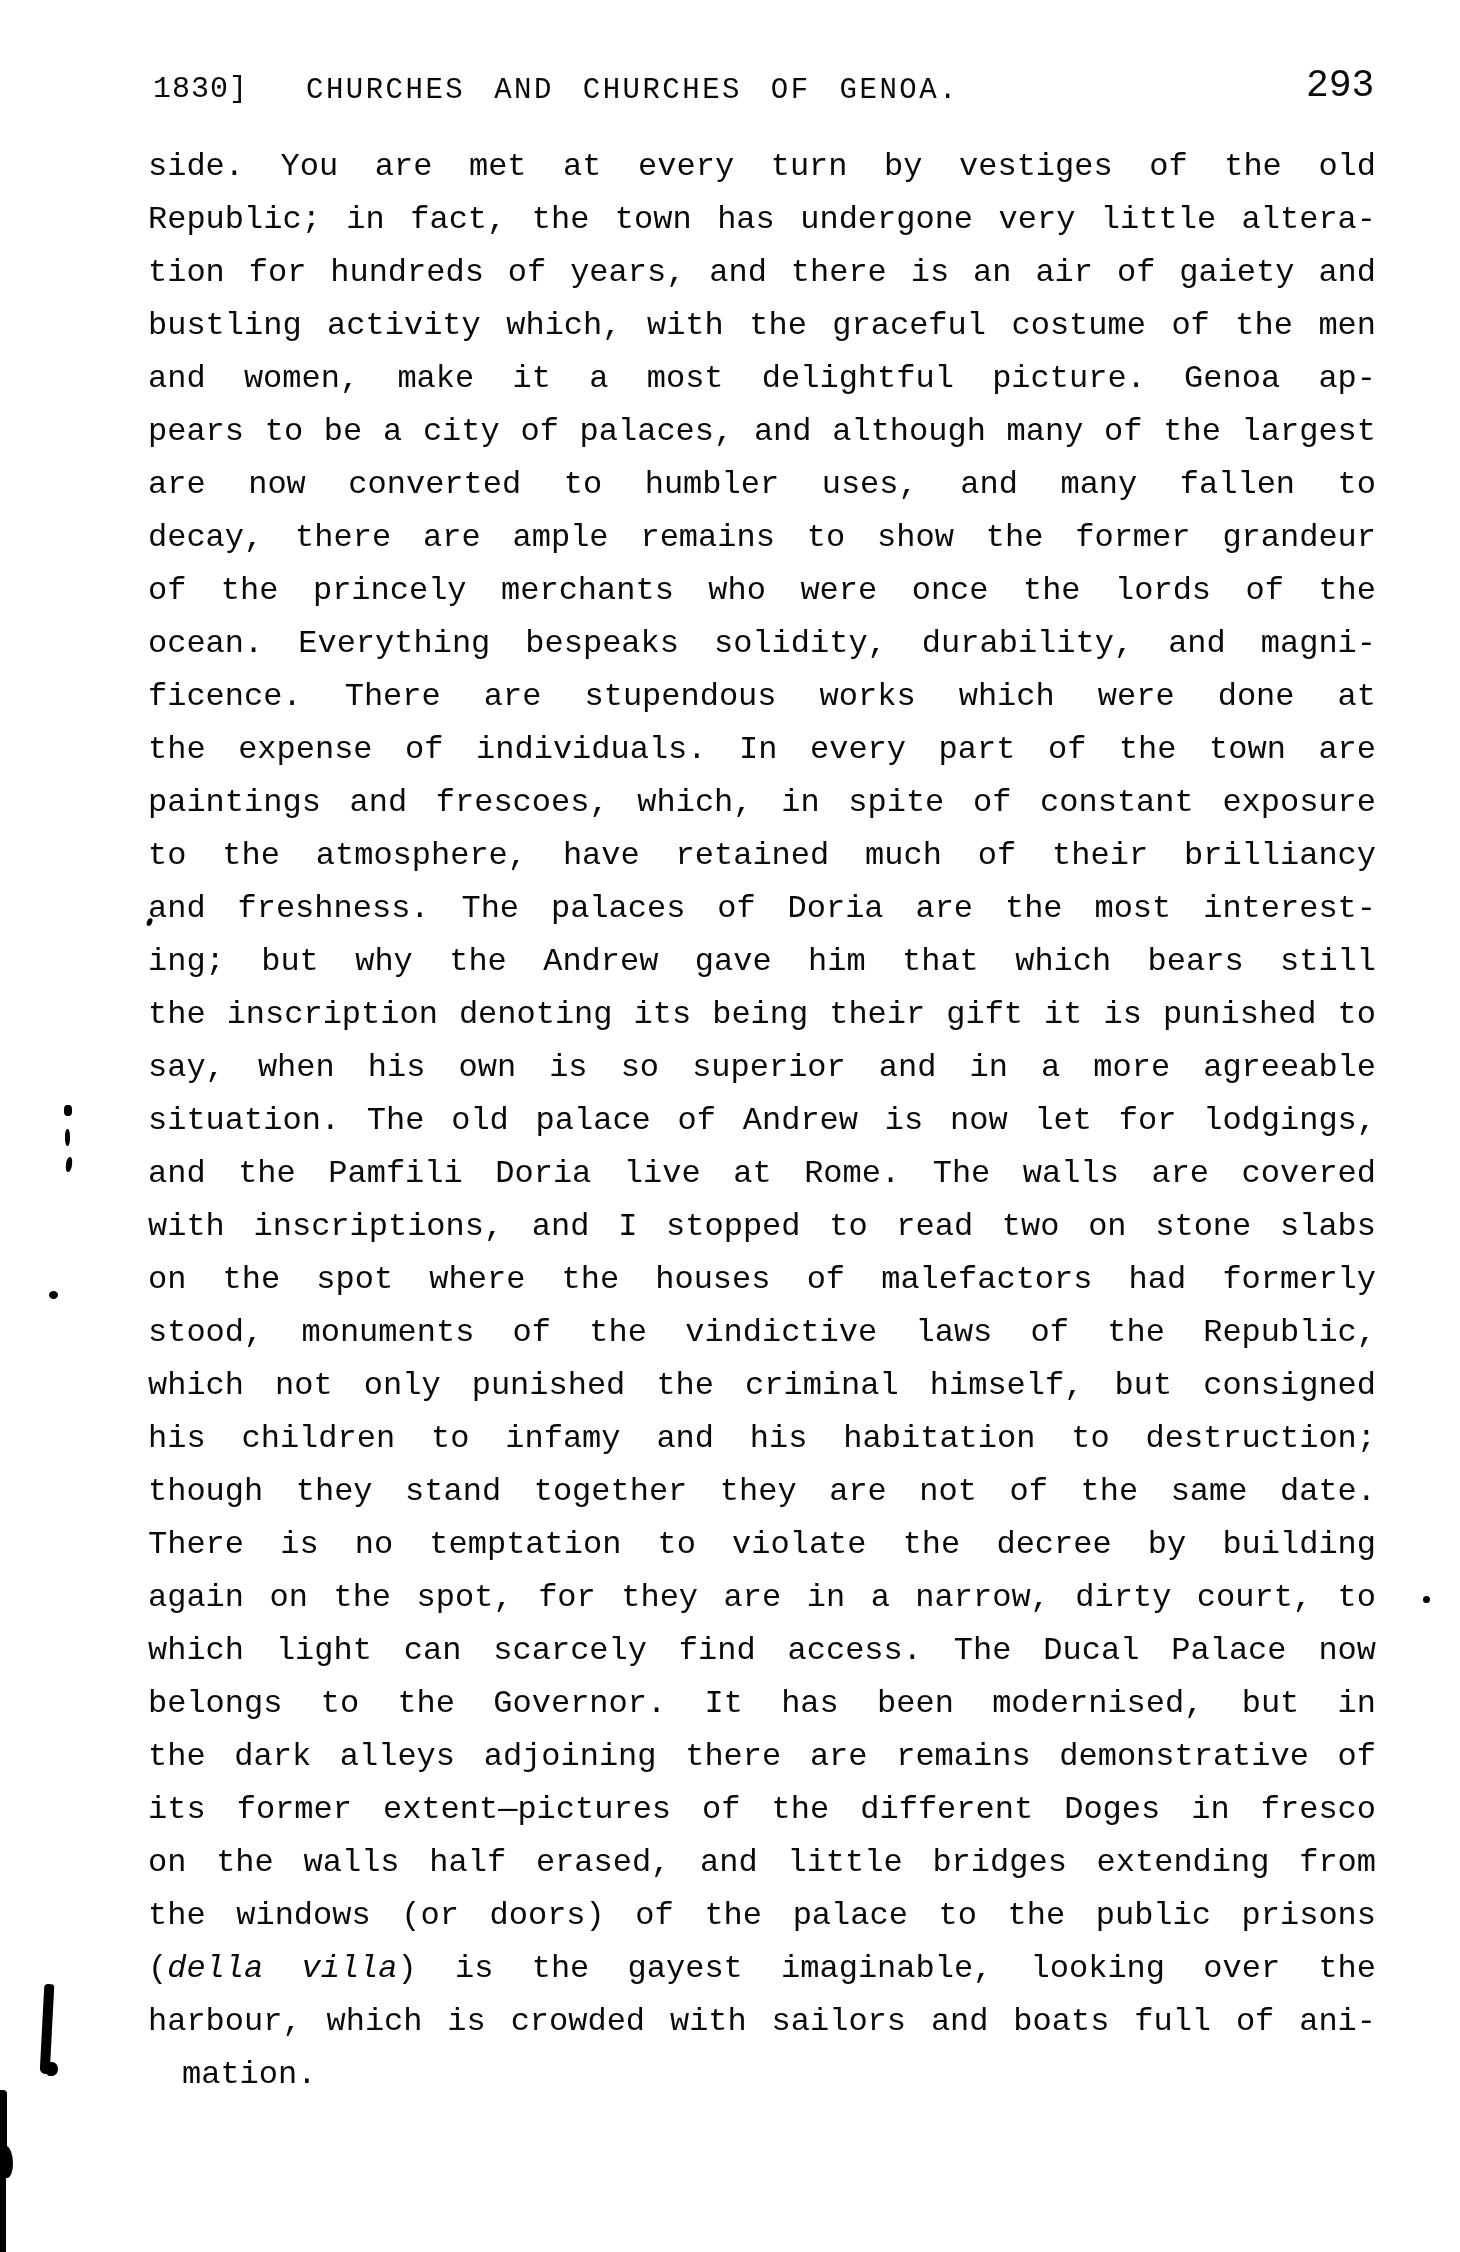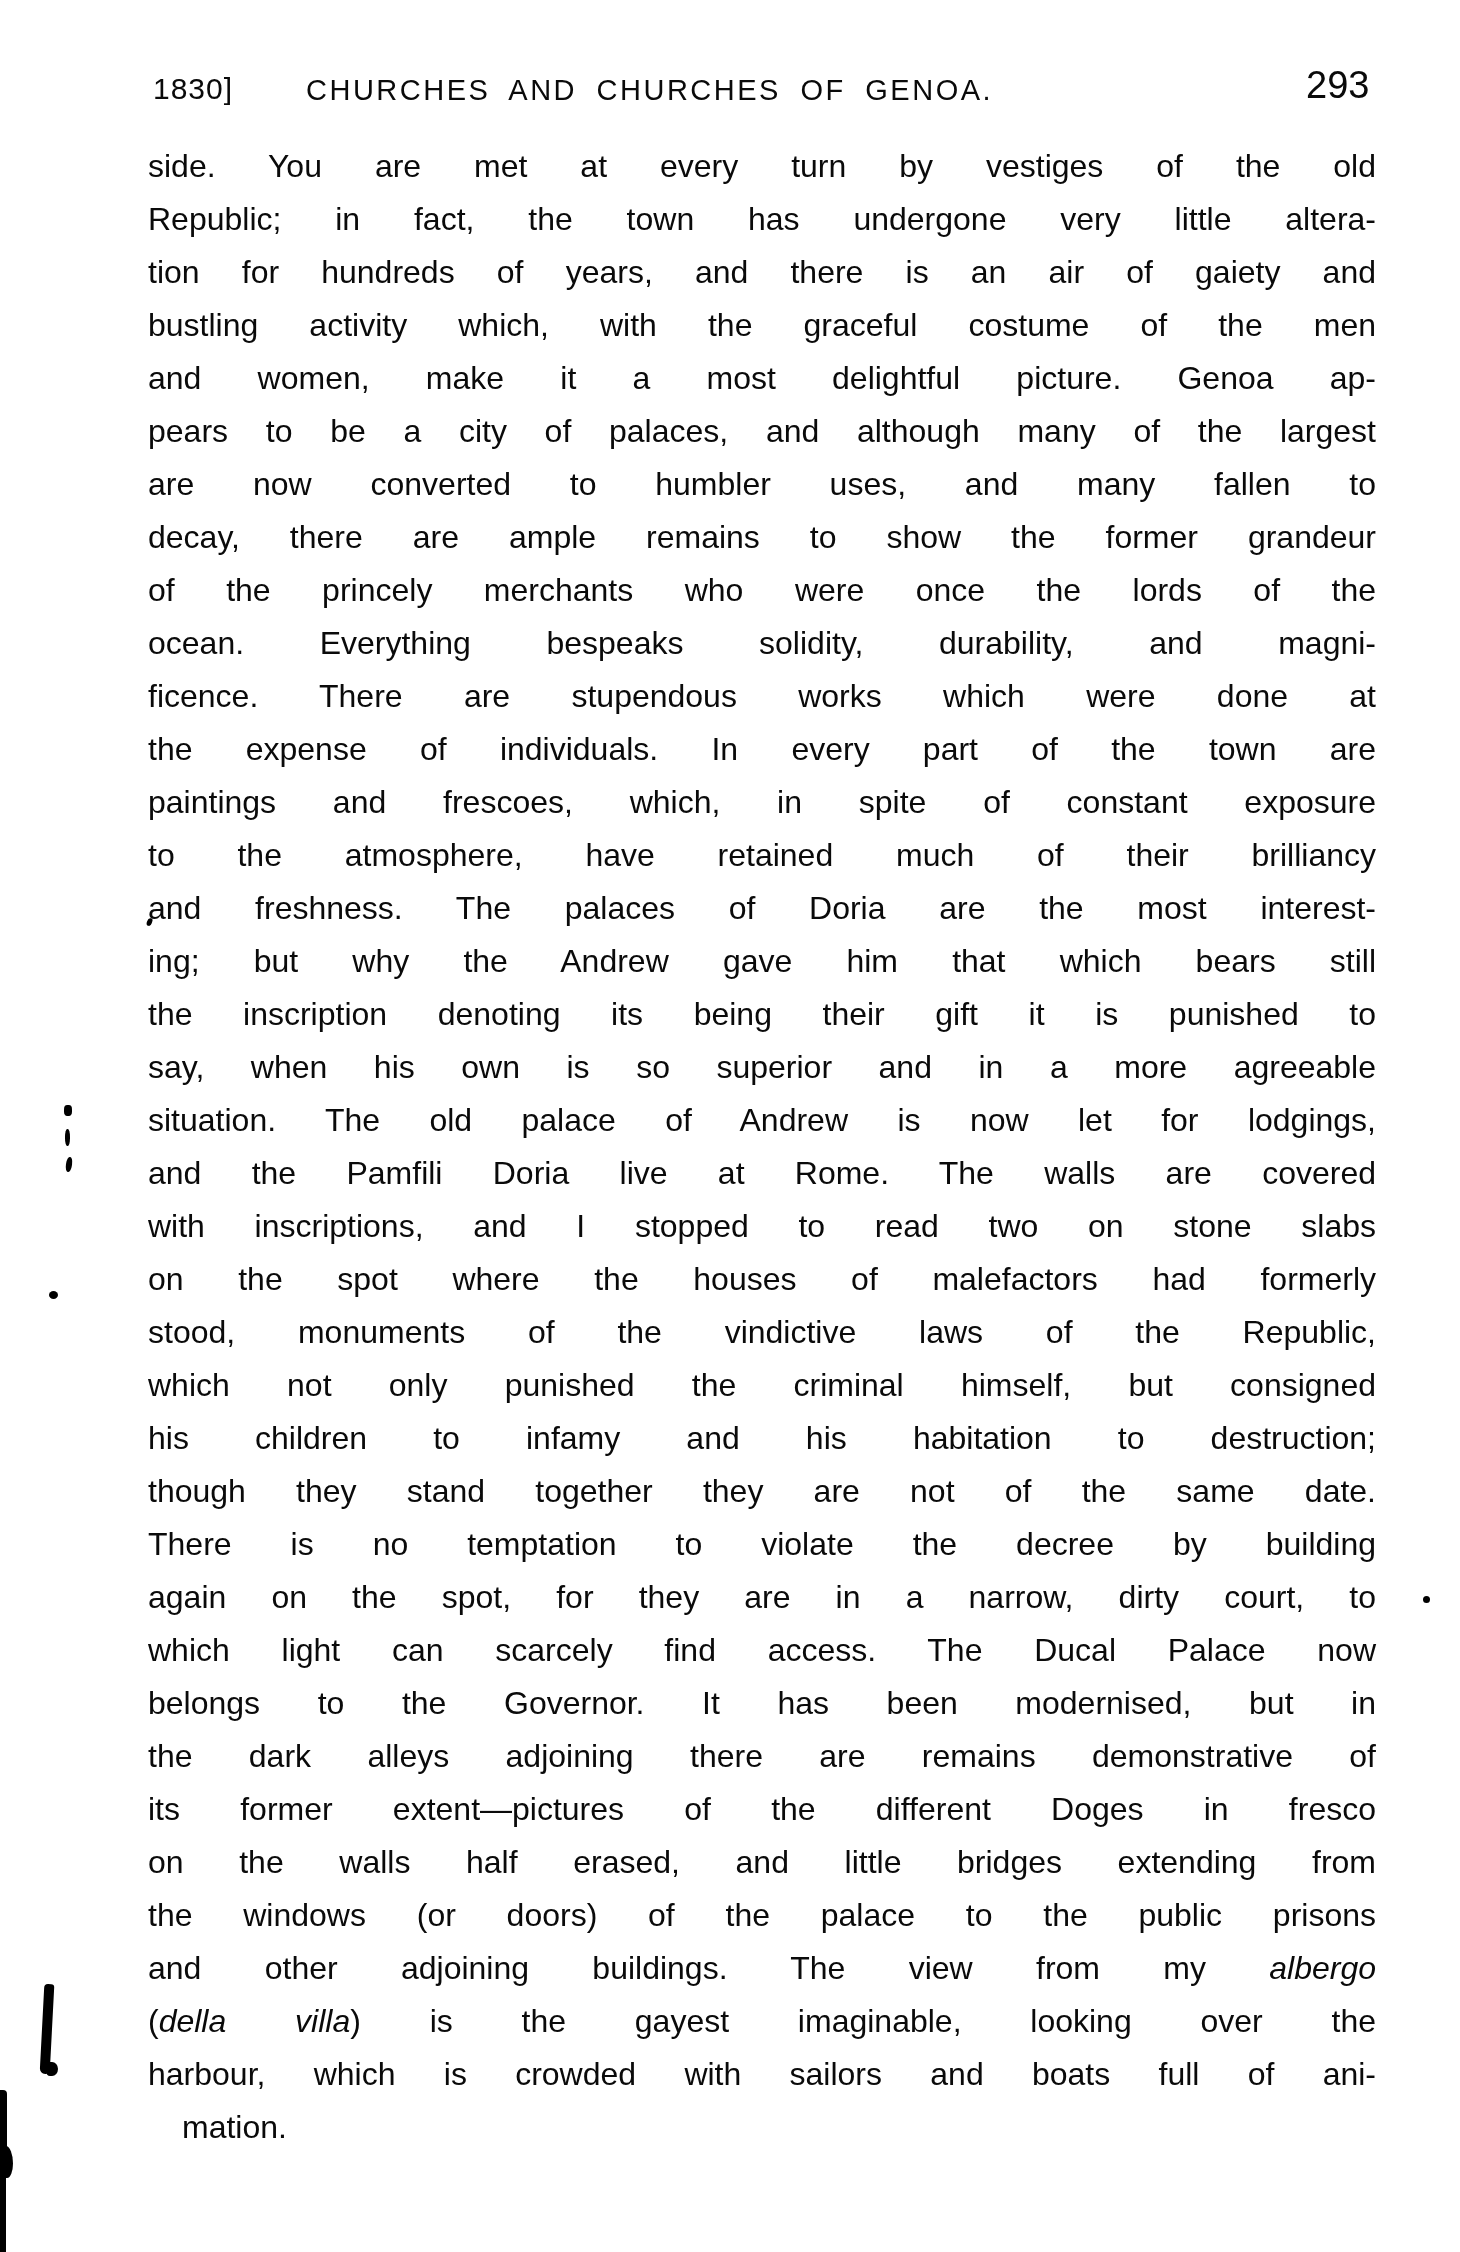--- a/index.html
+++ b/index.html
@@ -2,21 +2,21 @@
 <html><head>
 <meta charset="utf-8">
 <style>
   html, body { margin: 0; padding: 0; background: #e8e8e8; }
   .page {
     position: relative;
     width: 1460px;
     height: 2252px;
     background: #ffffff;
     overflow: hidden;
-    font-family: Liberation Sans, sans-serif;
+    font-family: Liberation Mono, monospace;
     color: #0a0a0a;
   }
   .header-year {
     position: absolute;
     left: 153px;
     top: 72px;
     font-size: 30px;
     letter-spacing: 1px;
   }
   .header-title {
@@ -109,21 +109,20 @@
       <div class="line"><span>his children to infamy and his habitation to destruction;</span></div>
       <div class="line"><span>though they stand together they are not of the same date.</span></div>
       <div class="line"><span>There is no temptation to violate the decree by building</span></div>
       <div class="line"><span>again on the spot, for they are in a narrow, dirty court, to</span></div>
       <div class="line"><span>which light can scarcely find access.  The Ducal Palace now</span></div>
       <div class="line"><span>belongs to the Governor.  It has been modernised, but in</span></div>
       <div class="line"><span>the dark alleys adjoining there are remains demonstrative of</span></div>
       <div class="line"><span>its former extent—pictures of the different Doges in fresco</span></div>
       <div class="line"><span>on the walls half erased, and little bridges extending from</span></div>
       <div class="line"><span>the windows (or doors) of the palace to the public prisons</span></div>
-      <div class="line"><span>and other adjoining buildings.  The view from my </span><span class="it">albergo</span></div>
       <div class="line"><span>(</span><span class="it">della villa</span><span>) is the gayest imaginable, looking over the</span></div>
       <div class="line"><span>harbour, which is crowded with sailors and boats full of ani-</span></div>
       <div class="line last"><span>mation.</span></div>
     </div>
 
   <div class="ink speck-a"></div>
   <div class="ink speck-b"></div>
   <div class="ink speck-c"></div>
   <div class="ink speck-d"></div>
   <div class="ink speck-e"></div>

